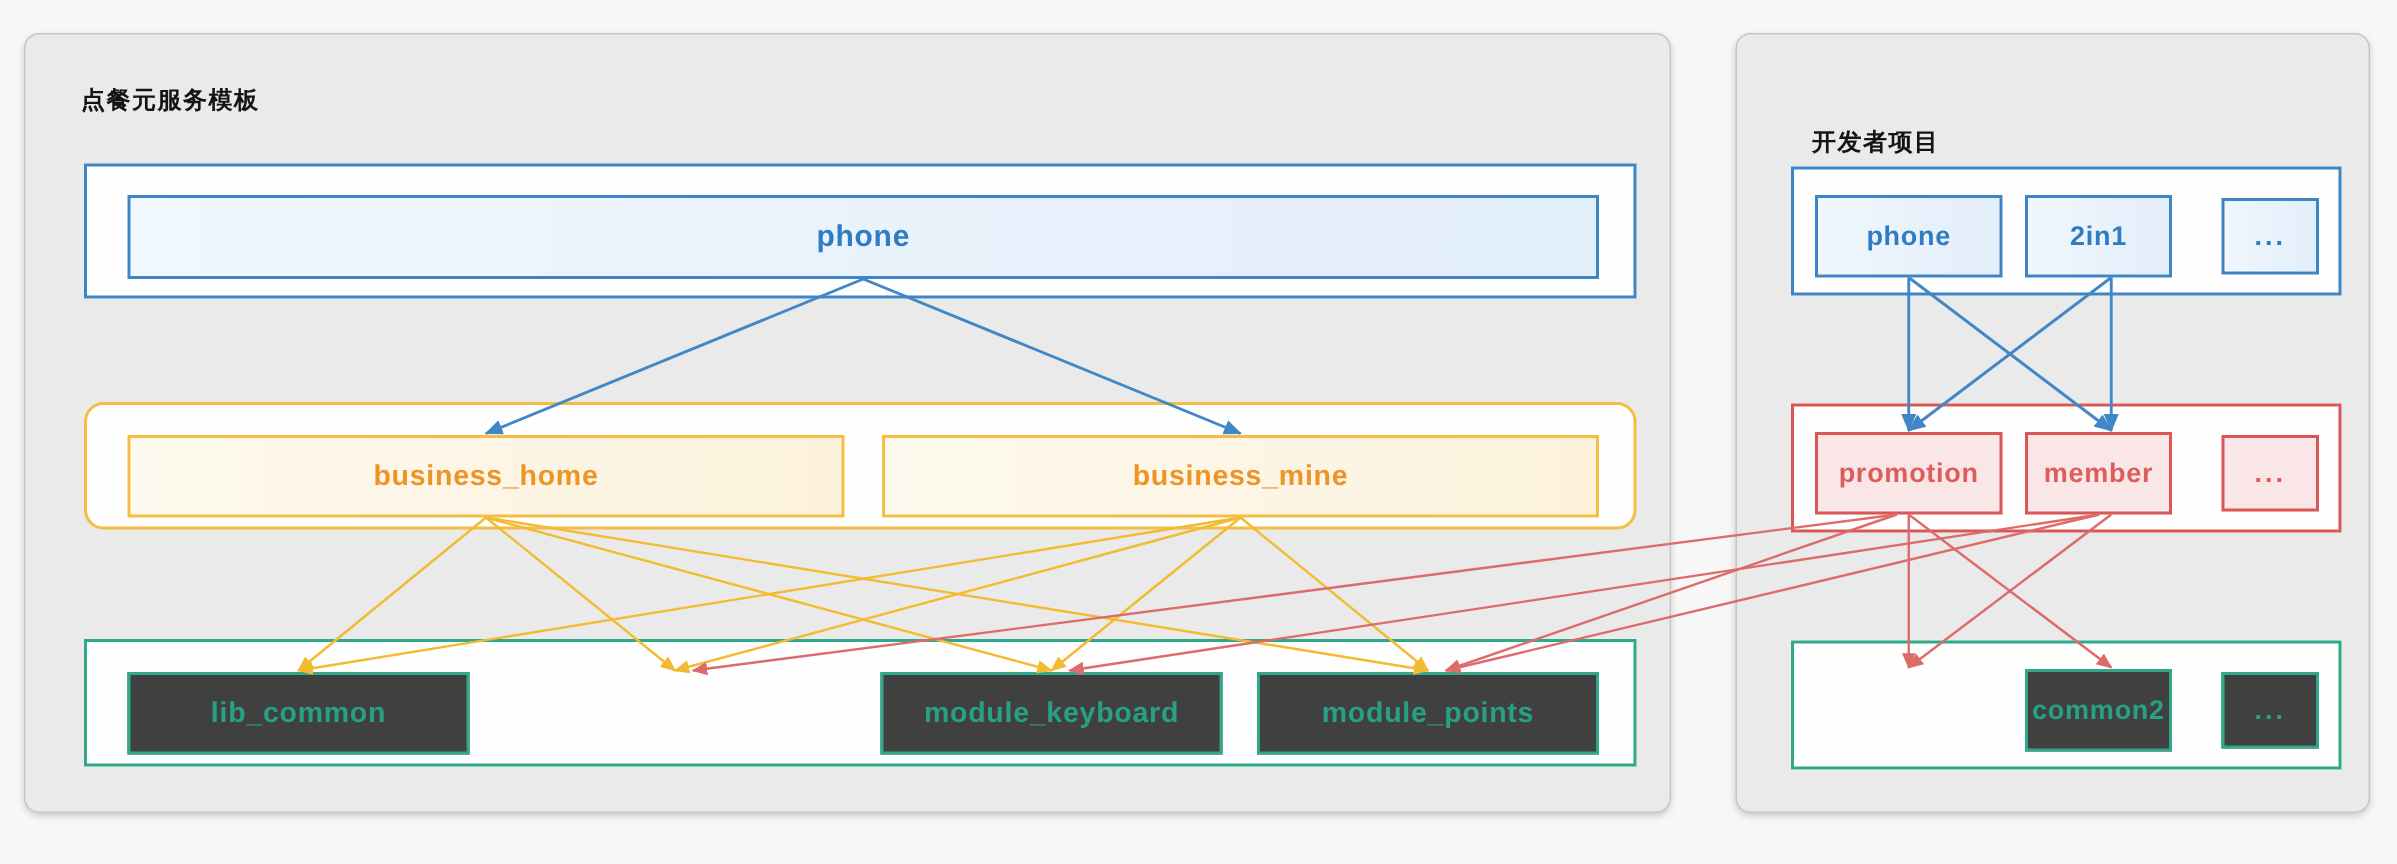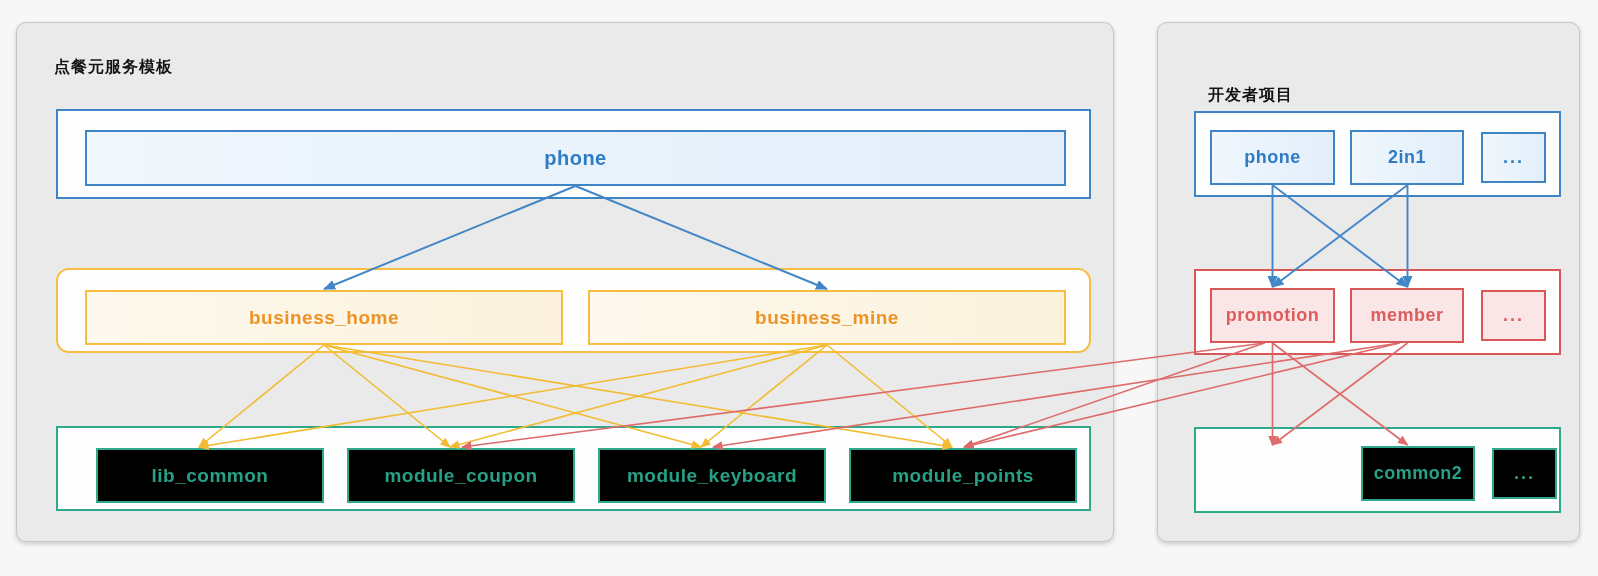--- a/index.html
+++ b/index.html
@@ -37,37 +37,37 @@
   #r-tier-entry{top:88px;}
   #r-tier-business{top:246px;}
   #r-tier-modules{top:404px;}
 
   .node{
     position:absolute;border:2px solid;display:flex;align-items:center;justify-content:center;
     font-weight:700;letter-spacing:.5px;
   }
   .node.n-blue{border-color:#3f85c6;color:#2f7cc3;background:linear-gradient(90deg,#f0f7fd,#e2eefa);}
   .node.n-yellow{border-color:#f5be42;color:#ee9326;background:linear-gradient(90deg,#fdf9ee,#fcf2dc);}
-  .node.n-green{border-color:#2fa98c;color:#27a186;background:#000000;margin-left:11px;}
+  .node.n-green{border-color:#2fa98c;color:#27a186;background:#404040;}
   .node.n-red{border-color:#d95757;color:#dd5c5c;background:#fae6e6;}
 
   
   #n-l-phone{left:27px;top:19px;width:981px;height:56px;font-size:20px;}
   #n-l-bhome{left:27px;top:20px;width:478px;height:55px;font-size:19px;}
   #n-l-bmine{left:530px;top:20px;width:478px;height:55px;font-size:19px;}
   .module-node{top:20px;width:228px;height:55px;font-size:19px;}
   #n-l-lib{left:27px;}
   #n-l-coupon{left:278px;}
   #n-l-keyboard{left:529px;}
   #n-l-points{left:780px;}
 
   
   .r-node{top:17px;height:55px;font-size:18px;}
   .r-node.pos1{left:14px;width:125px;}
-  .r-node.pos2{left:154px;width:114px;}
+  .r-node.pos2{left:154px;width:98px;}
   .r-node.pos3{left:285px;width:65px;top:19px;height:51px;letter-spacing:2px;}
 
   #edge-layer{position:absolute;left:0;top:0;width:1598px;height:576px;z-index:6;pointer-events:none;}
 </style>
 </head>
 <body>
 
 <div id="stage">
 
   <div class="panel panel-left">
@@ -77,21 +77,20 @@
       <div class="node n-blue" id="n-l-phone">phone</div>
     </div>
 
     <div class="tier t-yellow" id="l-tier-business">
       <div class="node n-yellow" id="n-l-bhome">business_home</div>
       <div class="node n-yellow" id="n-l-bmine">business_mine</div>
     </div>
 
     <div class="tier t-green" id="l-tier-modules">
       <div class="node n-green module-node" id="n-l-lib">lib_common</div>
-      <div class="node n-green module-node" id="n-l-coupon">module_coupon</div>
       <div class="node n-green module-node" id="n-l-keyboard">module_keyboard</div>
       <div class="node n-green module-node" id="n-l-points">module_points</div>
     </div>
   </div>
 
   <div class="panel panel-right">
     <div class="panel-title">开发者项目</div>
 
     <div class="tier t-blue" id="r-tier-entry">
       <div class="node n-blue r-node pos1">phone</div>

